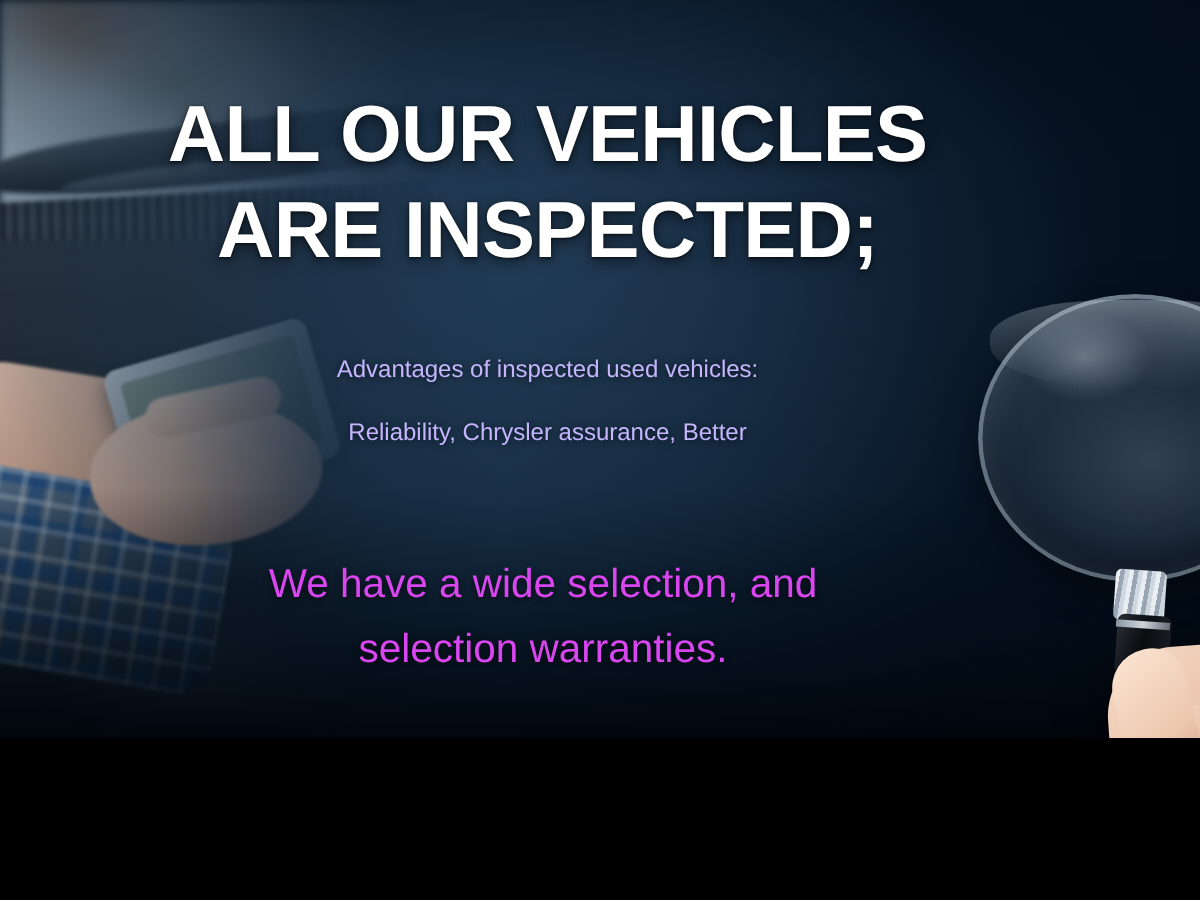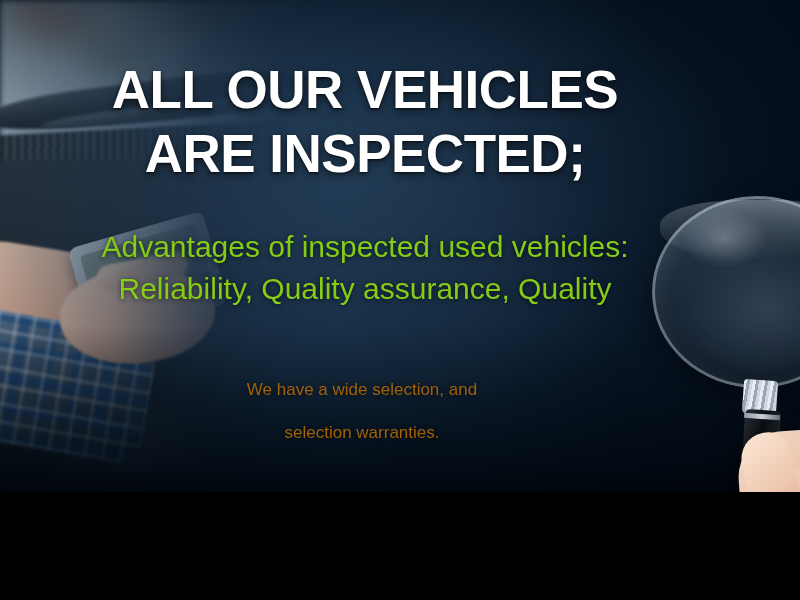--- a/index.html
+++ b/index.html
@@ -246,32 +246,32 @@
     line-height:64px;
     letter-spacing:-0.5px;
     text-shadow:0 3px 9px rgba(0,0,0,.55), 0 1px 2px rgba(0,0,0,.7);
     white-space:pre-line;
   }
 
   .body-block {
     position:absolute;
     left:80px; right:150px; top:226px;
     text-align:center;
-    color:#84cc16;
-    font-size:30px;
+    color:#c4b5fd;
+    font-size:16px;
     line-height:42px;
     font-weight:400;
     text-shadow:0 1px 5px rgba(0,0,0,.65);
   }
   .para-2 {
     position:absolute;
     left:84px; right:160px; top:368px;
     text-align:center;
-    color:#a16207;
-    font-size:17px;
+    color:#d946ef;
+    font-size:27px;
     line-height:43px;
     font-weight:400;
     text-shadow:0 1px 5px rgba(0,0,0,.65);
   }
   .body-block span, .para-2 span { display:block; }
 
   
   .divider {
     position:absolute;
     left:8px; width:784px; top:505px; height:1px;
@@ -379,21 +379,21 @@
   <div class="thumb"></div>
   <div class="finger-crease"></div>
 
   <div class="content">
 
     <h1 class="headline">ALL OUR VEHICLES
 ARE INSPECTED;</h1>
 
     <div class="body-block">
       <span>Advantages of inspected used vehicles:</span>
-      <span>Reliability, Quality assurance, Quality</span>
+      <span>Reliability, Chrysler assurance, Better</span>
     </div>
 
     <div class="para-2">
       <span>We have a wide selection, and</span>
       <span>selection warranties.</span>
     </div>
   </div>
 
   <div class="footer-dark"></div>
   <div class="divider"></div>

